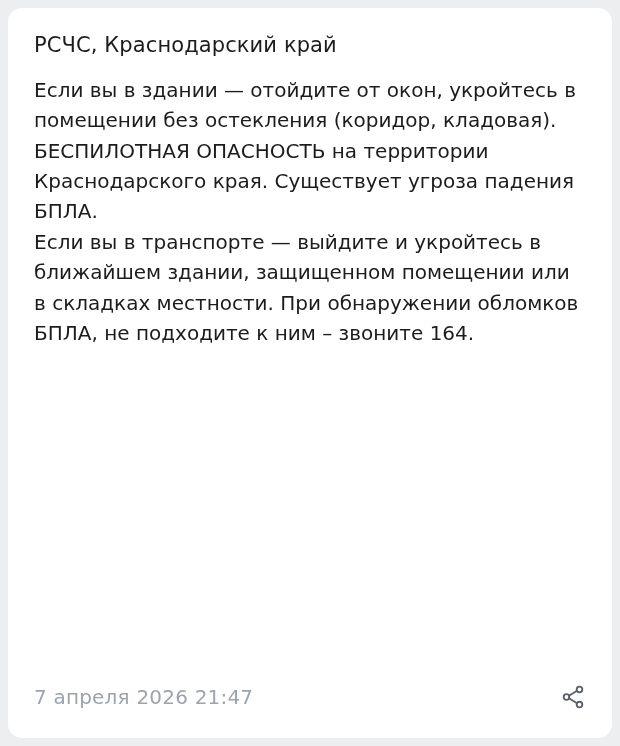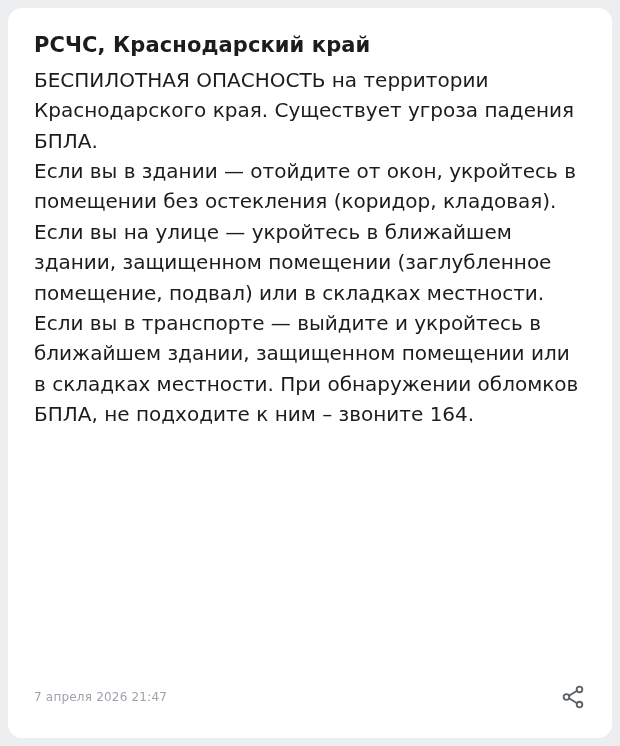--- a/index.html
+++ b/index.html
@@ -19,24 +19,24 @@
     top: 8px;
     width: 604px;
     height: 730px;
     background: #ffffff;
     border-radius: 14px;
     box-sizing: border-box;
     padding: 24px 26px 18px 26px;
   }
   .message-title {
     font-size: 21px;
-    font-weight: bold;
+    font-weight: normal;
     color: #1c1c1c;
     line-height: 1.28;
-    margin: 0 0 6px 0;
+    margin: 0 0 16px 0;
     letter-spacing: 0.1px;
   }
   .message-body {
     font-size: 20px;
     color: #1c1c1c;
     line-height: 1.52;
     margin: 0;
   }
   .message-body p {
     margin: 0;
@@ -44,21 +44,21 @@
   .footer {
     position: absolute;
     left: 26px;
     right: 26px;
     bottom: 28px;
     display: flex;
     align-items: center;
     justify-content: space-between;
   }
   .timestamp {
-    font-size: 12px;
+    font-size: 20px;
     color: #9ea4ab;
     letter-spacing: 0.2px;
   }
   .share-icon {
     width: 26px;
     height: 26px;
     display: block;
     cursor: pointer;
   }
   .share-icon svg {
@@ -66,23 +66,22 @@
   }
 </style>
 </head>
 <body>
 
 <div class="card">
 
   <h1 class="message-title">РСЧС, Краснодарский край</h1>
 
   <div class="message-body">
+    <p>Если вы в здании — отойдите от окон, укройтесь в помещении без остекления (коридор, кладовая).</p>
     <p>БЕСПИЛОТНАЯ ОПАСНОСТЬ на территории Краснодарского края. Существует угроза падения БПЛА.</p>
-    <p>Если вы в здании — отойдите от окон, укройтесь в помещении без остекления (коридор, кладовая).</p>
-    <p>Если вы на улице — укройтесь в ближайшем здании, защищенном помещении (заглубленное помещение, подвал) или в складках местности.</p>
     <p>Если вы в транспорте — выйдите и укройтесь в ближайшем здании, защищенном помещении или в складках местности. При обнаружении обломков БПЛА, не подходите к ним – звоните 164.</p>
   </div>
 
   <div class="footer">
     <span class="timestamp">7 апреля 2026 21:47</span>
     <span class="share-icon">
       <svg viewBox="0 0 24 24" width="26" height="26" fill="none" stroke="#5b6168" stroke-width="1.7" stroke-linecap="round" stroke-linejoin="round">
         <circle cx="18" cy="5" r="2.6"></circle>
         <circle cx="6" cy="12" r="2.6"></circle>
         <circle cx="18" cy="19" r="2.6"></circle>

